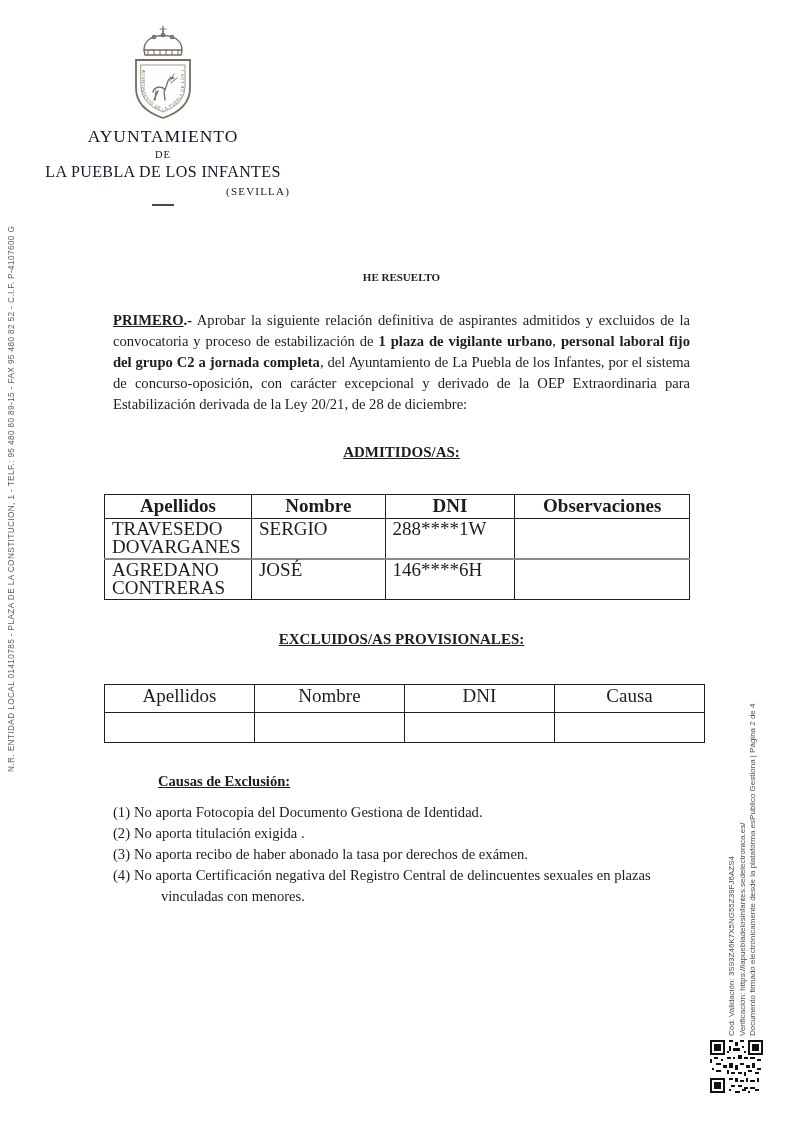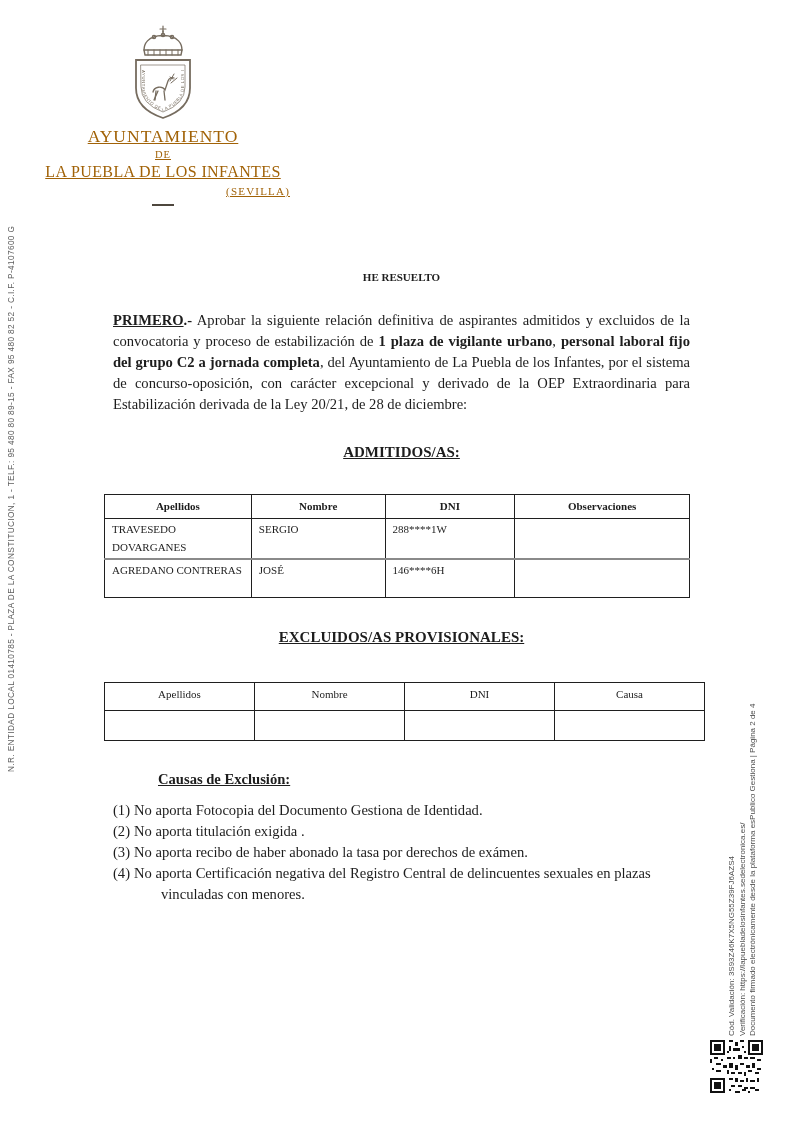--- a/index.html
+++ b/index.html
@@ -3,39 +3,39 @@
 <meta charset="utf-8">
 <style>
   html,body { margin:0; padding:0; background:#ffffff; }
   .page {
     position:relative; width:793px; height:1122px; background:#ffffff;
     font-family:"Liberation Serif", serif; color:#1d1d1d; overflow:hidden;
   }
 
   
   .emblem { position:absolute; left:116px; top:24px; width:94px; height:100px; }
-  .org { position:absolute; left:36px; top:126px; width:254px; text-align:center; color:#a16207;text-decoration:underline; }
+  .org { position:absolute; left:36px; top:126px; width:254px; text-align:center; color:#0f172a; }
   .org-l1 { font-size:17.5px; letter-spacing:1px; }
   .org-l2 { font-size:10.5px; margin-top:2px; letter-spacing:1px; }
   .org-l3 { font-size:16px; margin-top:3px; letter-spacing:0.4px; }
   .org-l4 { font-size:11px; margin-top:4px; letter-spacing:1.2px;text-align:right; }
   .org-dash { width:22px; height:2.4px; background:#4e473e; margin:7px auto 0; }
 
   
   .main { position:absolute; left:113px; top:219px; width:577px; font-size:14.6px; line-height:21px; text-align:justify; }
   .intro { margin:0; }
   .he-resuelto { text-align:center; font-weight:bold; font-size:11px; margin:48px 0 0 0; }
   .primero { margin:22px 0 0 0; }
   .lbl-underline { font-weight:bold; text-decoration:underline; }
   .b { font-weight:bold; }
   .h-center { text-align:center; font-weight:bold; font-size:15px; text-decoration:underline; }
   .h-admitidos { margin-top:27px; }
   .h-excluidos { margin-top:29px; }
 
-  table { border-collapse:collapse; margin-left:-9px; font-size:11px; line-height:18.5px; text-align:left; }
+  table { border-collapse:collapse; margin-left:-9px; font-size:19px; line-height:18.5px; text-align:left; }
   th, td { border:1.6px solid #1f1f1f; padding:1px 7px; vertical-align:top; }
   th { text-align:center; padding:2px 4px; }
   .t1 { margin-top:31px; width:586px; }
   .t1 th { font-weight:bold; height:18px; }
   .t1 td { height:35px; }
   .t1 .r3 td { border-top:2.6px solid #8a8a8a; }
   .t1 col.c1 { width:147px; } .t1 col.c2 { width:134px; } .t1 col.c3 { width:130px; } .t1 col.c4 { width:175px; }
   .t2 { margin-top:34px; width:601px; }
   .t2 th { font-weight:normal; height:23px; }
   .t2 td { height:27px; }

